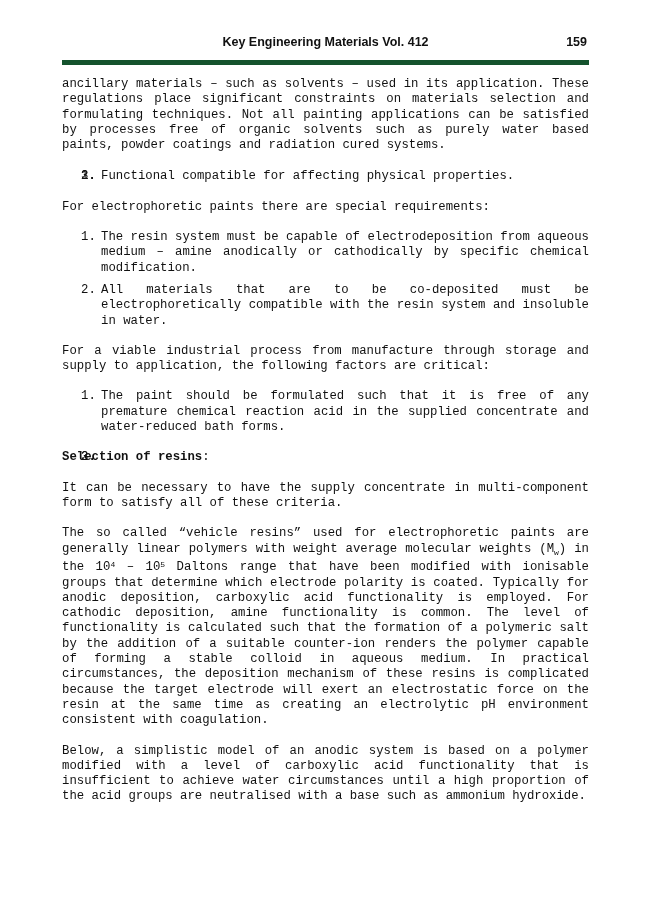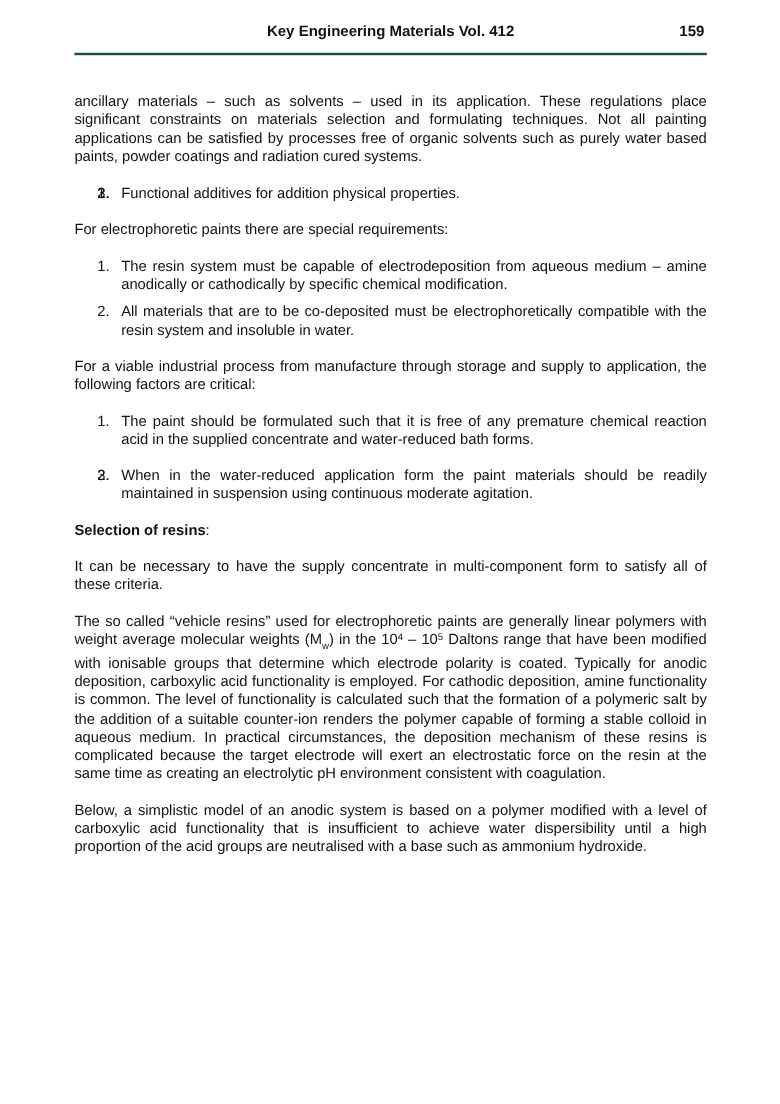--- a/index.html
+++ b/index.html
@@ -1,26 +1,26 @@
 <!DOCTYPE html>
 <html><head>
 <meta charset="utf-8">
 <style>
   html, body { margin: 0; padding: 0; background: #ffffff; }
   body { width: 650px; height: 920px; position: relative; overflow: hidden; color: #111; }
   .header {
-    position: absolute; left: 62px; top: 16px; width: 527px; height: 28px;
-    border-bottom: 2px solid #14532d;
+    position: absolute; left: 62px; top: 32px; width: 527px; height: 28px;
+    border-bottom: 5px solid #14532d;
     font-family: "Liberation Sans", sans-serif; font-weight: bold; font-size: 12.5px;
   }
   .header .journal { position: absolute; left: 0; width: 100%; text-align: center; top: 3px; }
   .header .page { position: absolute; right: 2px; top: 3px; margin-left: 16px; }
   .content {
     position: absolute; left: 62px; top: 77px; width: 527px;
-    font-family: Liberation Sans, sans-serif; font-size: 12.3px; line-height: 15.3px;
+    font-family: Liberation Mono, monospace; font-size: 12.3px; line-height: 15.3px;
     text-align: justify;
   }
   p { margin: 0; }
   .gap { margin-top: 15px; }
   ol { margin: 0; padding: 0; list-style: none; }
   ol li { position: relative; padding-left: 39px; }
   ol li .num { position: absolute; left: 19px; top: 0; }
   .list-a { margin-top: 16px; }
   .list-a li + li { margin-top: 7px; }
   .list-b { margin-top: 15px; }
@@ -38,36 +38,36 @@
   <span class="journal">Key Engineering Materials Vol. 412</span>
   <span class="page">159</span>
 </div>
 
 <div class="content">
   <p>ancillary materials – such as solvents – used in its application. These regulations place significant constraints on materials selection and formulating techniques. Not all painting applications can be satisfied by processes free of organic solvents such as purely water based paints, powder coatings and radiation cured systems.</p>
 
   <ol class="list-a">
     <li><span class="num">1.</span></li>
     <li><span class="num">2.</span></li>
-    <li><span class="num">3.</span><span>Functional additives for addition physical properties.</span></li>
+    <li><span class="num">3.</span><span>Functional compatible for affecting physical properties.</span></li>
   </ol>
 
   <p class="gap">For electrophoretic paints there are special requirements:</p>
   <ol class="list-b">
     <li><span class="num">1.</span><span>The resin system must be capable of electrodeposition from aqueous medium – amine anodically or cathodically by specific chemical modification.</span></li>
     <li><span class="num">2.</span><span>All materials that are to be co-deposited must be electrophoretically compatible with the resin system and insoluble in water.</span></li>
   </ol>
 
   <p class="gap">For a viable industrial process from manufacture through storage and supply to application, the following factors are critical:</p>
   <ol class="list-c">
     <li><span class="num">1.</span><span>The paint should be formulated such that it is free of any premature chemical reaction acid in the supplied concentrate and water-reduced bath forms.</span></li>
     <li><span class="num">2.</span></li>
-    <li><span class="num">3.</span><span>When in the water-reduced application form the paint materials should be readily maintained in suspension using continuous moderate agitation.</span></li>
+    <li><span class="num">3.</span></li>
   </ol>
 
   <p class="gap"><span class="heading">Selection of resins</span><span>:</span></p>
 
   <p class="gap">It can be necessary to have the supply concentrate in multi-component form to satisfy all of these criteria.</p>
 
   <p class="gap"><span>The so called “vehicle resins” used for electrophoretic paints are generally linear polymers with weight average molecular weights (M</span><sub>w</sub><span>) in the 10</span><sup>4</sup><span> – 10</span><sup>5</sup><span> Daltons range that have been modified with ionisable groups that determine which electrode polarity is coated. Typically for anodic deposition, carboxylic acid functionality is employed. For cathodic deposition, amine functionality is common. The level of functionality is calculated such that the formation of a polymeric salt by the addition of a suitable counter-ion renders the polymer capable of forming a stable colloid in aqueous medium. In practical circumstances, the deposition mechanism of these resins is complicated because the target electrode will exert an electrostatic force on the resin at the same time as creating an electrolytic pH environment consistent with coagulation.</span></p>
 
-  <p class="gap">Below, a simplistic model of an anodic system is based on a polymer modified with a level of carboxylic acid functionality that is insufficient to achieve water dispersibility until a high proportion of the acid groups are neutralised with a base such as ammonium hydroxide.</p>
+  <p class="gap">Below, a simplistic model of an anodic system is based on a polymer modified with a level of carboxylic acid functionality that is insufficient to achieve water circumstances until a high proportion of the acid groups are neutralised with a base such as ammonium hydroxide.</p>
 </div>
 
 </body></html>

